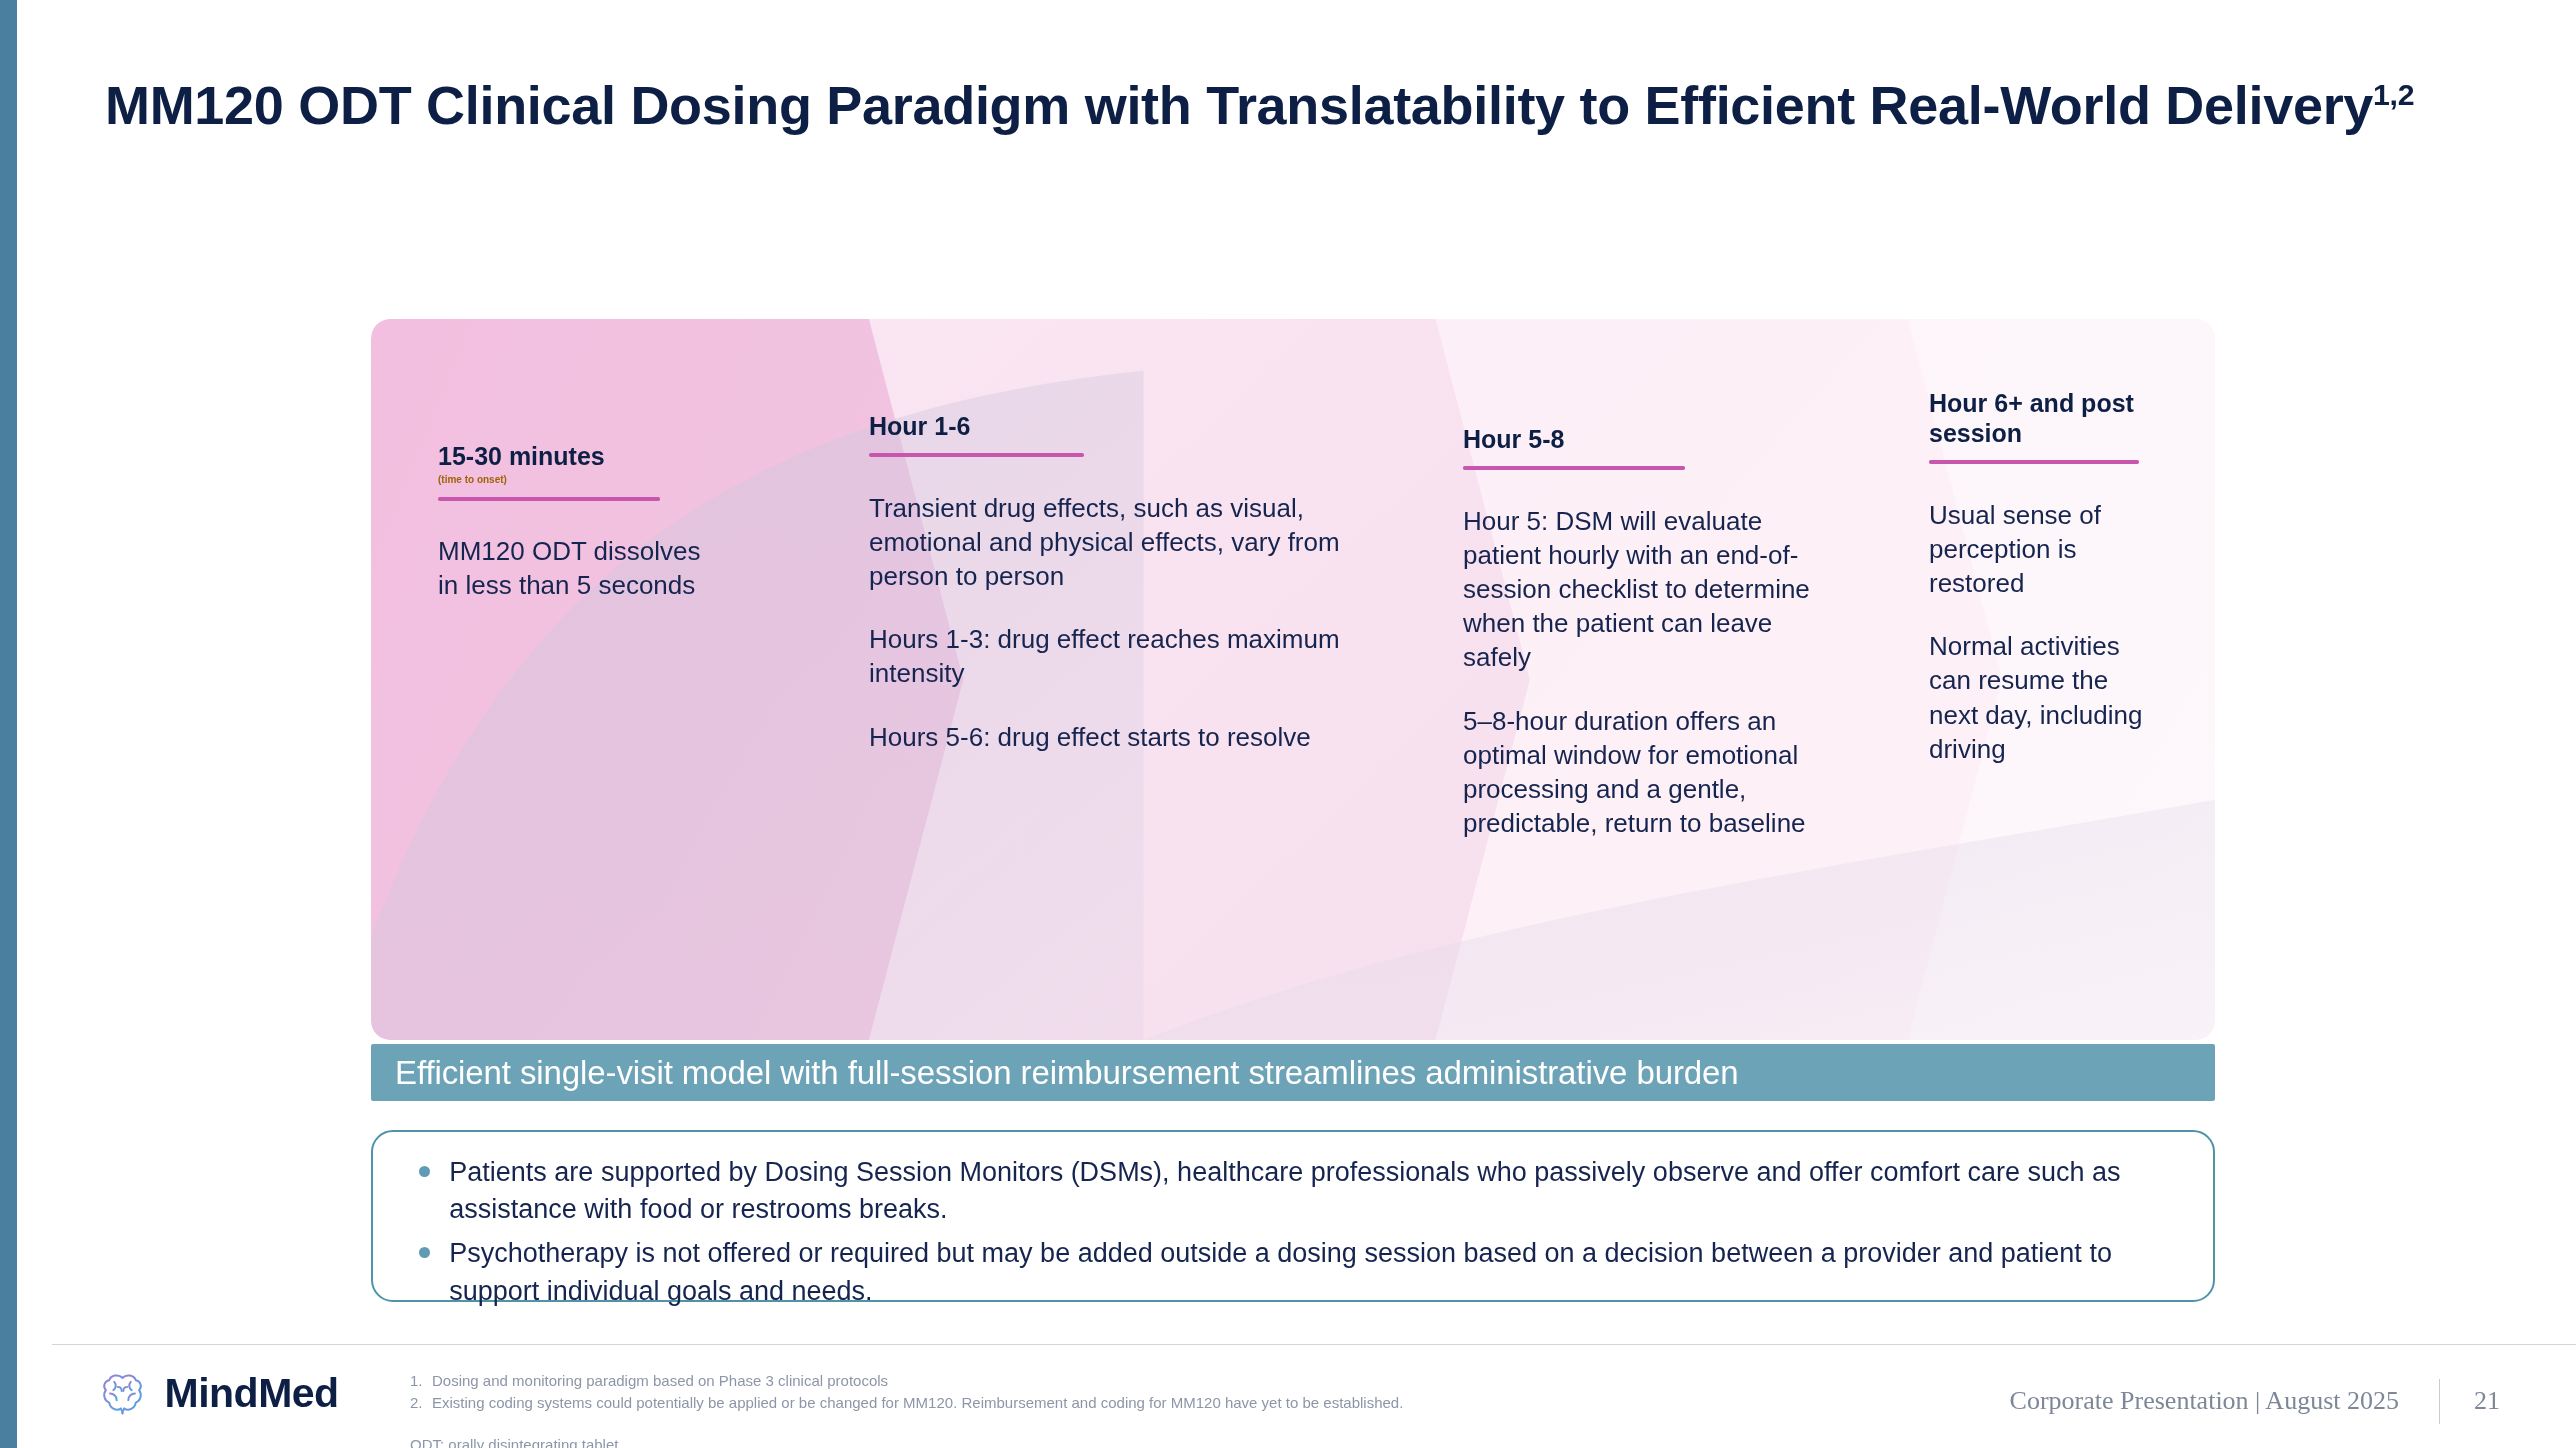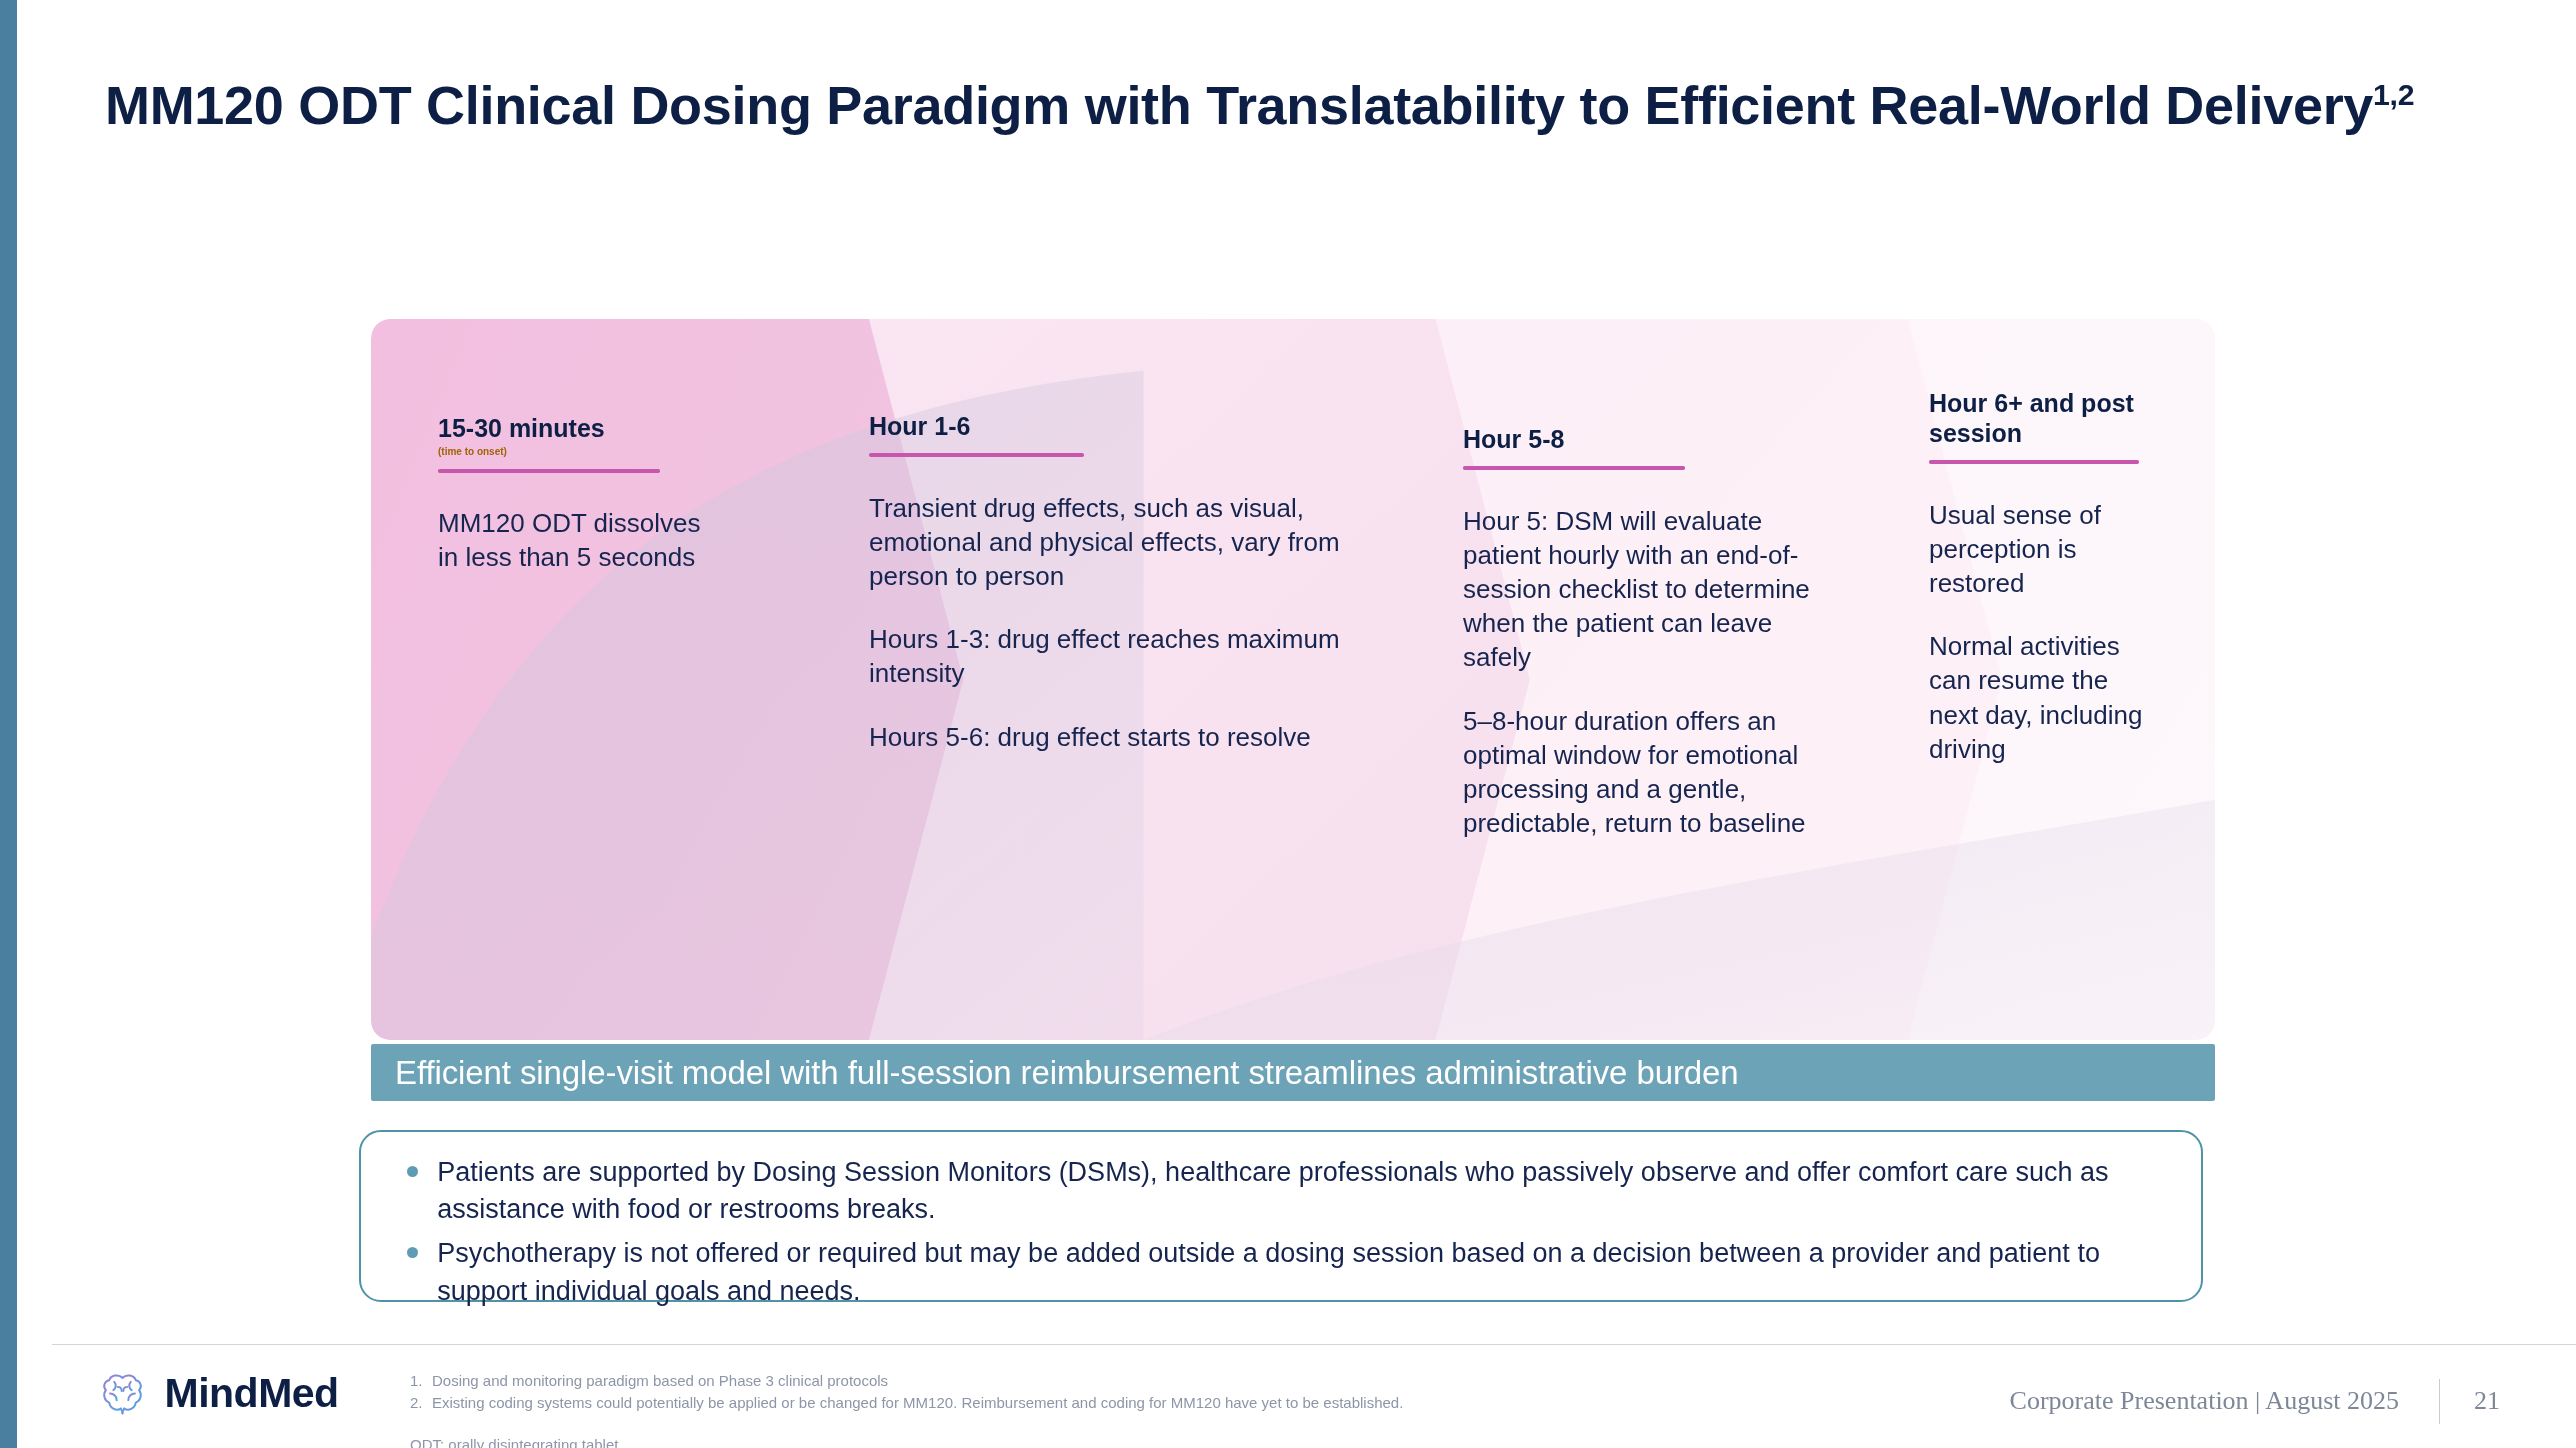--- a/index.html
+++ b/index.html
@@ -45,21 +45,21 @@
     height:4.3px;background:#c757ad;border-radius:1.7px;margin-top:12px;
   }
   .tl-body{
     font-size:26px;color:#16254f;line-height:1.31;margin-top:34px;
   }
   .tl-body p{margin:0 0 29px 0;}
   .tl-body p:last-child{margin-bottom:0;}
 
   
   #col-0{left:67px;width:266px;}
-  #col-0 .tl-head-wrap{padding-top:94px;}
+  #col-0 .tl-head-wrap{padding-top:94px;margin-top:28px;}
   #col-0 .tl-rule{width:222px;}
   #col-0 .tl-body{margin-top:33px;}
 
   #col-1{left:498px;width:515px;}
   #col-1 .tl-head-wrap{padding-top:92px;}
   #col-1 .tl-rule{width:215px;}
 
   #col-2{left:1092px;width:378px;}
   #col-2 .tl-head-wrap{padding-top:105px;}
   #col-2 .tl-rule{width:222px;}
@@ -74,21 +74,21 @@
     background:#6ca3b7;border-radius:2px;
     display:flex;align-items:center;
     padding-left:24px;box-sizing:border-box;
   }
   #banner-text{
     color:#ffffff;font-size:33px;line-height:1;letter-spacing:-0.1px;
   }
 
   
   #bullets-box{
-    position:absolute;left:359px;top:1130px;width:1844px;height:172px;
+    position:absolute;left:371px;top:1130px;width:1844px;height:172px;
     border:2.6px solid #4e93a8;border-radius:22px;box-sizing:border-box;
     padding:22px 34px 0 36px;
   }
   .bullet-row{display:flex;align-items:flex-start;margin-bottom:6.9px;}
   .bullet-dot{
     width:11px;height:11px;border-radius:50%;background:#5f9bb5;
     margin:12px 19px 0 10.3px;flex:none;
   }
   .bullet-text{
     font-size:27px;color:#16254f;line-height:1.38;

